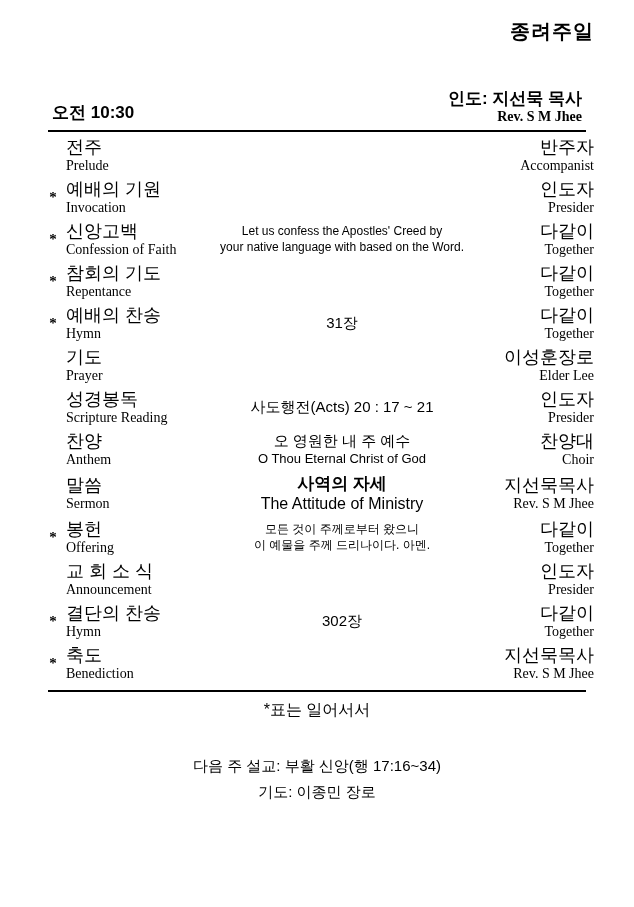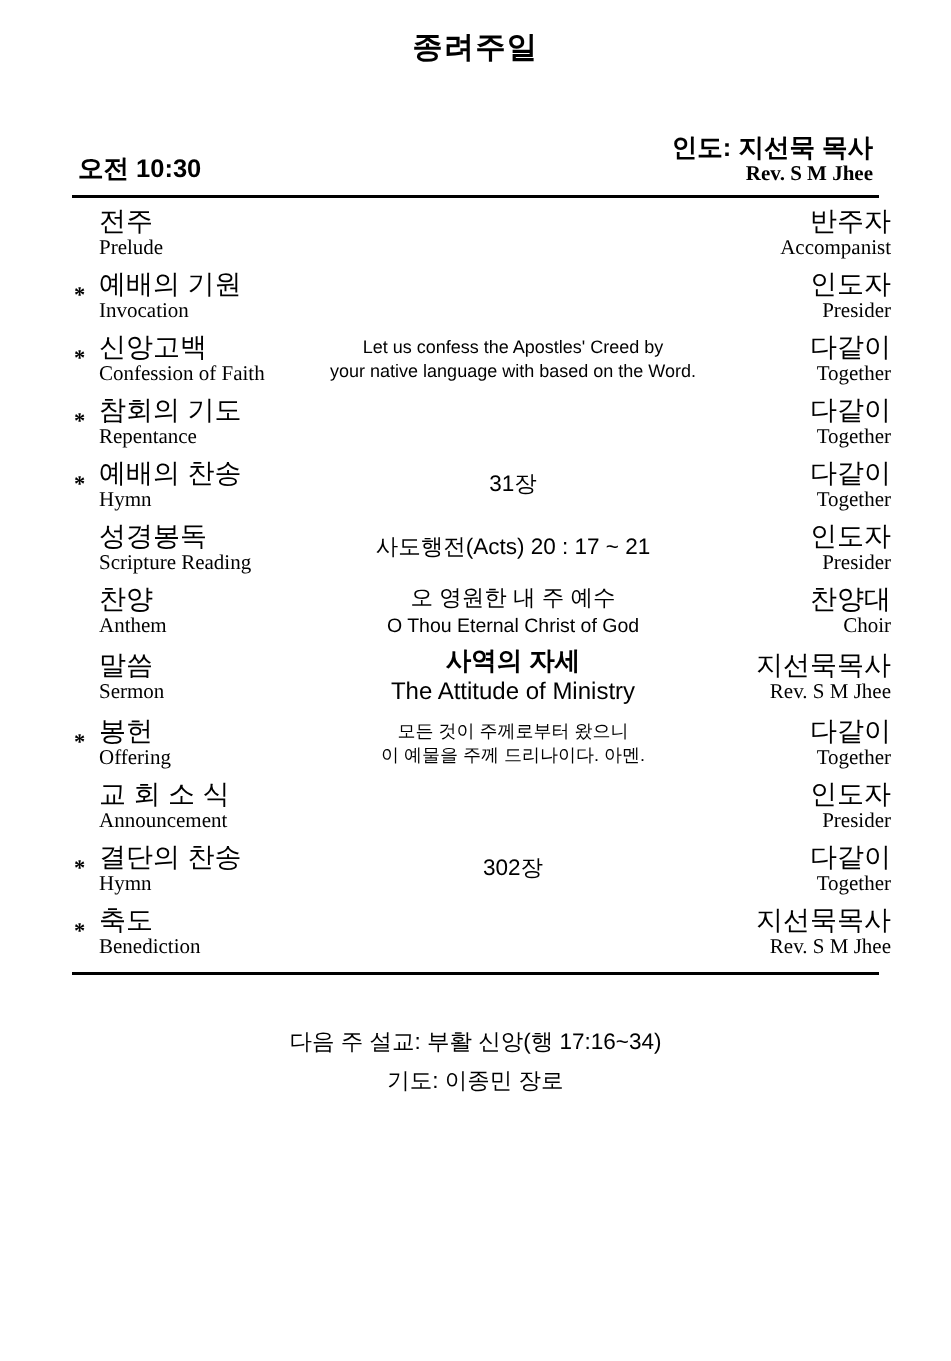--- a/index.html
+++ b/index.html
@@ -24,21 +24,21 @@
   }
   .title {
     text-align: center;
     font-size: 30px;
     font-weight: bold;
     letter-spacing: 2px;
     margin-top: 22px;
     line-height: 1.1;
   }
   .subtitle {
-    text-align: center;
+    text-align: right;
     font-size: 20px;
     font-weight: bold;
     margin-top: 18px;
     letter-spacing: 1px;
   }
   .meta-row {
     display: flex;
     justify-content: space-between;
     align-items: flex-end;
     margin-top: 16px;
@@ -223,20 +223,32 @@
             <div class="mid-kr">31장</div>
           </td>
           <td class="col-who">
             <div class="kr">다같이</div>
             <div class="en">Together</div>
           </td>
         </tr>
         <tr>
           <td class="col-star"></td>
           <td class="col-item">
+            <div class="kr">기도</div>
+            <div class="en">Prayer</div>
+          </td>
+          <td class="col-mid"></td>
+          <td class="col-who">
+            <div class="kr">이성훈장로</div>
+            <div class="en">Elder Lee</div>
+          </td>
+        </tr>
+        <tr>
+          <td class="col-star"></td>
+          <td class="col-item">
             <div class="kr">성경봉독</div>
             <div class="en">Scripture Reading</div>
           </td>
           <td class="col-mid">
             <div class="mid-kr">사도행전(Acts) 20 : 17 ~ 21</div>
           </td>
           <td class="col-who">
             <div class="kr">인도자</div>
             <div class="en">Presider</div>
           </td>
@@ -322,19 +334,20 @@
           <td class="col-who">
             <div class="kr">지선묵목사</div>
             <div class="en">Rev. S M Jhee</div>
           </td>
         </tr>
       </tbody>
   </table>
 
   <hr class="rule">
 
+  <div class="note">*표는 일어서서</div>
 
   <div class="footer">
     <div>다음 주 설교: 부활 신앙(행 17:16~34)</div>
     <div>기도: 이종민 장로</div>
   </div>
 
 </div>
 
 </body></html>

